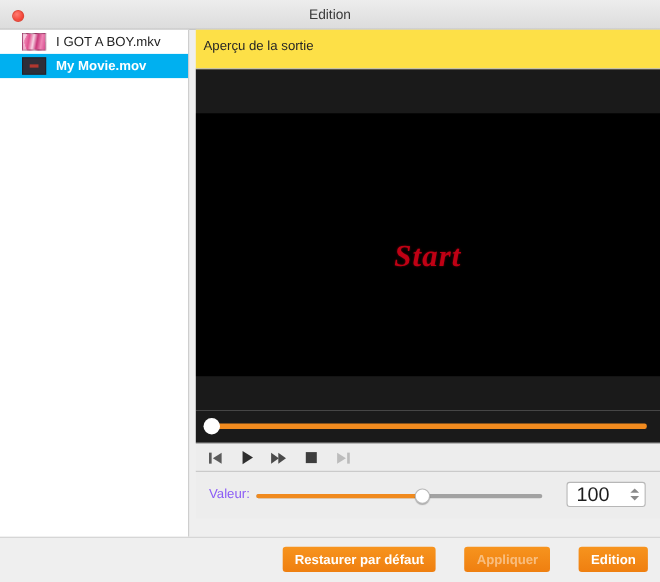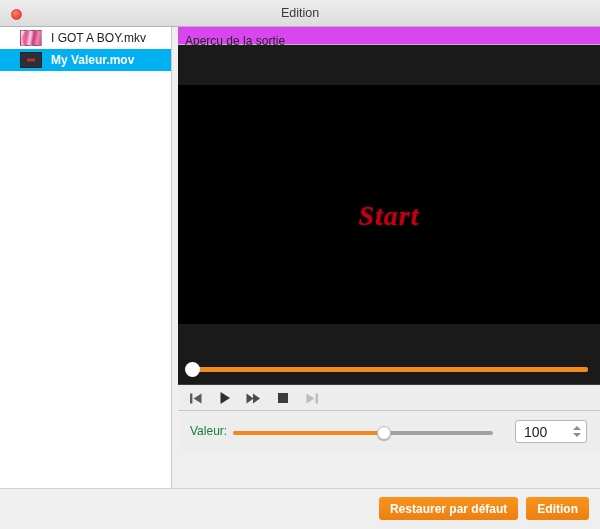--- a/index.html
+++ b/index.html
@@ -80,24 +80,24 @@
   }
   .file-row.selected .file-name { color: #ffffff; font-weight: bold; }
 
   
   .preview-panel {
     position: absolute; left: 178px; top: 27px;
     width: 422px; height: 461px;
     background: #efefef;
   }
   .preview-header {
-    height: 18px; line-height: 29px;
+    height: 36px; line-height: 29px;
     padding-left: 7px;
     font-size: 12px; color: #262626;
-    background: #d946ef;
+    background: #fde047;
     border-bottom: 1px solid #bdbdbd;
   }
   .video-stage {
     position: relative;
     height: 310px;
     background: #1a1a1a;
     overflow: hidden;
   }
   .video-black {
     position: absolute; left: 0; top: 40px;
@@ -161,21 +161,21 @@
 
   
   .value-row {
     position: relative;
     height: 43px;
     background: #ededed;
     border-top: 1px solid #c6c6c6;
   }
   .value-label {
     position: absolute; left: 12px; top: 13px;
-    font-size: 12px; color: #15803d;
+    font-size: 12px; color: #8b5cf6;
   }
   .value-slider {
     position: absolute; left: 55px; top: 20px;
     width: 260px; height: 4px;
     background: #a2a2a2;
     border-radius: 2px;
   }
   .value-slider-fill {
     position: absolute; left: 0; top: 0;
     width: 58%; height: 4px;
@@ -195,21 +195,21 @@
     position: absolute; right: 13px; top: 9px;
     width: 72px; height: 23px;
     background: #ffffff;
     border: 1px solid #b7b7b7;
     border-radius: 3px;
     display: flex; align-items: center;
   }
   .spinner-value {
     flex: 1 1 auto;
     padding-left: 8px;
-    font-size: 14px; color: #1d1d1d;
+    font-size: 18px; color: #1d1d1d;
     border: 0; outline: none; background: transparent;
     width: 100%;
     font-family: "Liberation Sans", sans-serif;
   }
   .spinner-arrows {
     flex: 0 0 auto;
     width: 18px; height: 21px;
     display: flex; flex-direction: column;
     align-items: center; justify-content: center;
     gap: 3px; cursor: pointer;
@@ -224,21 +224,21 @@
 
   
   .footer {
     position: absolute; left: 0; bottom: 0;
     width: 600px; height: 41px;
     background: #efefef;
     border-top: 1px solid #d3d3d3;
   }
   .footer-buttons {
     position: absolute; right: 11px; top: 8px;
-    display: flex; gap: 8px;
+    display: flex; gap: 26px;
   }
   .btn {
     height: 23px; padding: 0 11px;
     border: none; border-radius: 3px;
     background: linear-gradient(to bottom, #f7941e, #ef7f10);
     color: #ffffff;
     font-size: 12px; font-weight: bold;
     font-family: "Liberation Sans", sans-serif;
     cursor: pointer;
     white-space: nowrap;
@@ -258,21 +258,21 @@
     <div class="titlebar-title">Edition</div>
   </div>
 
   <div class="sidebar">
     <div class="file-row">
       <span class="thumb thumb-pink"></span>
       <span class="file-name">I GOT A BOY.mkv</span>
     </div>
     <div class="file-row selected">
       <span class="thumb thumb-dark"></span>
-      <span class="file-name">My Valeur.mov</span>
+      <span class="file-name">My Movie.mov</span>
     </div>
   </div>
 
   <div class="preview-panel">
 
     <div class="preview-header">Aperçu de la sortie</div>
 
     <div class="video-stage">
       <div class="video-black"></div>
       <div class="video-text">Start</div>
@@ -335,17 +335,18 @@
           <span class="arrow-down"></span>
         </span>
       </div>
     </div>
 
   </div>
 
   <div class="footer">
     <div class="footer-buttons">
       <button class="btn">Restaurer par défaut</button>
+      <button class="btn disabled">Appliquer</button>
       <button class="btn">Edition</button>
     </div>
   </div>
 
 </div>
 
 </body></html>

